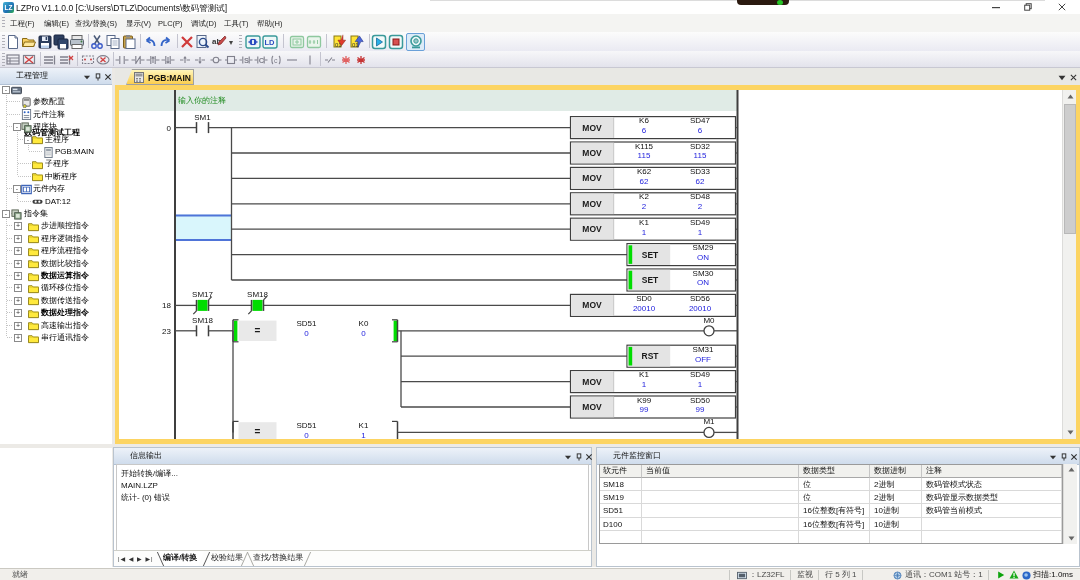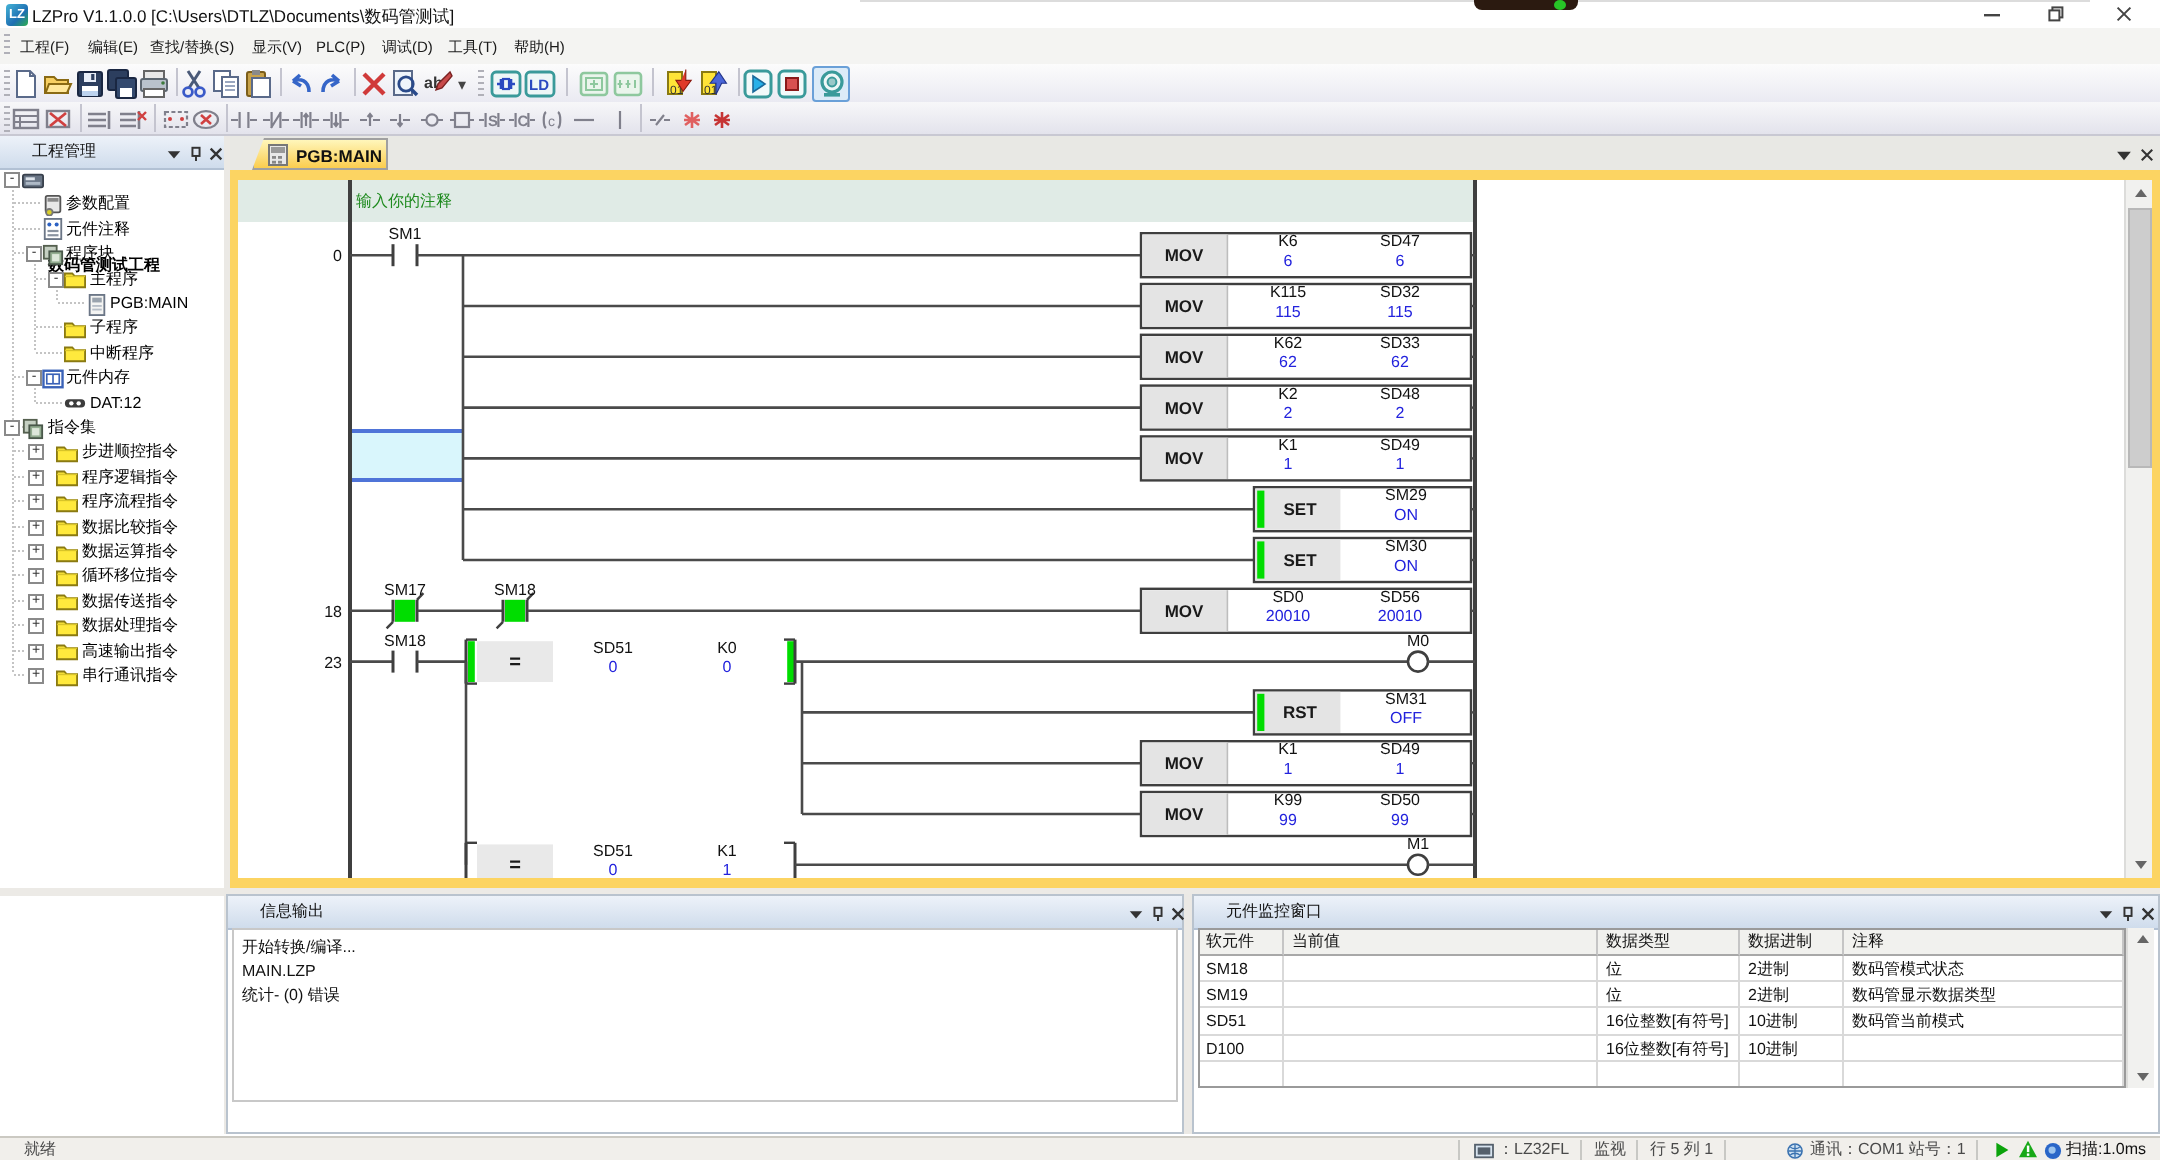--- a/index.html
+++ b/index.html
@@ -399,39 +399,39 @@
     <svg class="abs" style="left:28px;top:173.1px" width="11" height="11" viewBox="0 0 12 12">
       <path d="M0.5 3 L4.5 3 L5.8 4.4 L11.5 4.4 L11.5 10.5 L0.5 10.5 Z" fill="#ffe93d" stroke="#8a7a12"></path>
       <path d="M0.5 4.6 L11.5 4.6" stroke="#d8c428" stroke-width="0.8"></path>
     </svg>
     <div class="trow" style="left:41px;top:172.6px;font-weight:normal;">数据比较指令</div>
     <div class="abs" style="left:14px;top:187.0px;width:8px;height:8px;border:1px solid #8a8a8a;background:#fff;font-size:7px;line-height:6px;text-align:center;color:#333;">+</div>
     <svg class="abs" style="left:28px;top:185.5px" width="11" height="11" viewBox="0 0 12 12">
       <path d="M0.5 3 L4.5 3 L5.8 4.4 L11.5 4.4 L11.5 10.5 L0.5 10.5 Z" fill="#ffe93d" stroke="#8a7a12"></path>
       <path d="M0.5 4.6 L11.5 4.6" stroke="#d8c428" stroke-width="0.8"></path>
     </svg>
-    <div class="trow" style="left:41px;top:185.0px;font-weight:normal;">数据运算指令</div>
+    <div class="trow" style="left:41px;top:185.0px;font-weight:bold;">数据运算指令</div>
     <div class="abs" style="left:14px;top:199.4px;width:8px;height:8px;border:1px solid #8a8a8a;background:#fff;font-size:7px;line-height:6px;text-align:center;color:#333;">+</div>
     <svg class="abs" style="left:28px;top:197.9px" width="11" height="11" viewBox="0 0 12 12">
       <path d="M0.5 3 L4.5 3 L5.8 4.4 L11.5 4.4 L11.5 10.5 L0.5 10.5 Z" fill="#ffe93d" stroke="#8a7a12"></path>
       <path d="M0.5 4.6 L11.5 4.6" stroke="#d8c428" stroke-width="0.8"></path>
     </svg>
     <div class="trow" style="left:41px;top:197.4px;font-weight:normal;">循环移位指令</div>
     <div class="abs" style="left:14px;top:211.8px;width:8px;height:8px;border:1px solid #8a8a8a;background:#fff;font-size:7px;line-height:6px;text-align:center;color:#333;">+</div>
     <svg class="abs" style="left:28px;top:210.3px" width="11" height="11" viewBox="0 0 12 12">
       <path d="M0.5 3 L4.5 3 L5.8 4.4 L11.5 4.4 L11.5 10.5 L0.5 10.5 Z" fill="#ffe93d" stroke="#8a7a12"></path>
       <path d="M0.5 4.6 L11.5 4.6" stroke="#d8c428" stroke-width="0.8"></path>
     </svg>
     <div class="trow" style="left:41px;top:209.8px;font-weight:normal;">数据传送指令</div>
     <div class="abs" style="left:14px;top:224.20000000000002px;width:8px;height:8px;border:1px solid #8a8a8a;background:#fff;font-size:7px;line-height:6px;text-align:center;color:#333;">+</div>
     <svg class="abs" style="left:28px;top:222.70000000000002px" width="11" height="11" viewBox="0 0 12 12">
       <path d="M0.5 3 L4.5 3 L5.8 4.4 L11.5 4.4 L11.5 10.5 L0.5 10.5 Z" fill="#ffe93d" stroke="#8a7a12"></path>
       <path d="M0.5 4.6 L11.5 4.6" stroke="#d8c428" stroke-width="0.8"></path>
     </svg>
-    <div class="trow" style="left:41px;top:222.20000000000002px;font-weight:normal;">数据处理指令</div>
+    <div class="trow" style="left:41px;top:222.20000000000002px;font-weight:bold;">数据处理指令</div>
     <div class="abs" style="left:14px;top:236.6px;width:8px;height:8px;border:1px solid #8a8a8a;background:#fff;font-size:7px;line-height:6px;text-align:center;color:#333;">+</div>
     <svg class="abs" style="left:28px;top:235.1px" width="11" height="11" viewBox="0 0 12 12">
       <path d="M0.5 3 L4.5 3 L5.8 4.4 L11.5 4.4 L11.5 10.5 L0.5 10.5 Z" fill="#ffe93d" stroke="#8a7a12"></path>
       <path d="M0.5 4.6 L11.5 4.6" stroke="#d8c428" stroke-width="0.8"></path>
     </svg>
     <div class="trow" style="left:41px;top:234.6px;font-weight:normal;">高速输出指令</div>
     <div class="abs" style="left:14px;top:249.0px;width:8px;height:8px;border:1px solid #8a8a8a;background:#fff;font-size:7px;line-height:6px;text-align:center;color:#333;">+</div>
     <svg class="abs" style="left:28px;top:247.5px" width="11" height="11" viewBox="0 0 12 12">
       <path d="M0.5 3 L4.5 3 L5.8 4.4 L11.5 4.4 L11.5 10.5 L0.5 10.5 Z" fill="#ffe93d" stroke="#8a7a12"></path>
       <path d="M0.5 4.6 L11.5 4.6" stroke="#d8c428" stroke-width="0.8"></path>
@@ -652,20 +652,31 @@
       <path d="M1 3 L8 3 L4.5 7 Z" fill="#333"></path>
     </svg>
     <svg class="abs" style="left:461px;top:5px" width="8" height="8" viewBox="0 0 9 9">
       <rect x="2.5" y="1" width="4" height="4.6" fill="none" stroke="#333" stroke-width="1.1"></rect>
       <line x1="4.5" y1="5.6" x2="4.5" y2="8.5" stroke="#333" stroke-width="1.1"></line>
     </svg>
     <svg class="abs" style="left:471px;top:5px" width="8" height="8" viewBox="0 0 9 9">
       <path d="M1.5 1.5 L7.5 7.5 M7.5 1.5 L1.5 7.5" stroke="#333" stroke-width="1.3"></path>
     </svg>
 <div style="position:absolute;left:2px;top:16px;width:473px;height:87px;border:1px solid #c8c8c8;background:#fff;font-size:8px;color:#111;padding:3px 4px;line-height:11.8px;">开始转换/编译...<br>MAIN.LZP<br>统计- (0) 错误</div>
+<div class="tabrow">
+      <span class="navarr" style="left:4px;">|◀ ◀ ▶ ▶|</span>
+<div class="btab act" style="left:42px;">编译/转换</div>
+<span class="tslant" style="left:46px;background:#555;transform:skewX(24deg);"></span>
+<span class="tslant" style="left:92px;background:#555;transform:skewX(-24deg);"></span>
+<div class="btab" style="left:90px;">校验结果</div>
+<span class="tslant" style="left:130px;transform:skewX(-24deg);"></span>
+<span class="tslant" style="left:136px;transform:skewX(24deg);"></span>
+<div class="btab" style="left:132px;">查找/替换结果</div>
+<span class="tslant" style="left:193px;transform:skewX(-24deg);"></span>
+</div>
 </div>
 <div class="abs" id="monpanel">
 <div class="ptitle">元件监控窗口</div>
     <svg class="abs" style="left:452px;top:5px" width="8" height="8" viewBox="0 0 9 9">
       <path d="M1 3 L8 3 L4.5 7 Z" fill="#333"></path>
     </svg>
     <svg class="abs" style="left:463px;top:5px" width="8" height="8" viewBox="0 0 9 9">
       <rect x="2.5" y="1" width="4" height="4.6" fill="none" stroke="#333" stroke-width="1.1"></rect>
       <line x1="4.5" y1="5.6" x2="4.5" y2="8.5" stroke="#333" stroke-width="1.1"></line>
     </svg>

